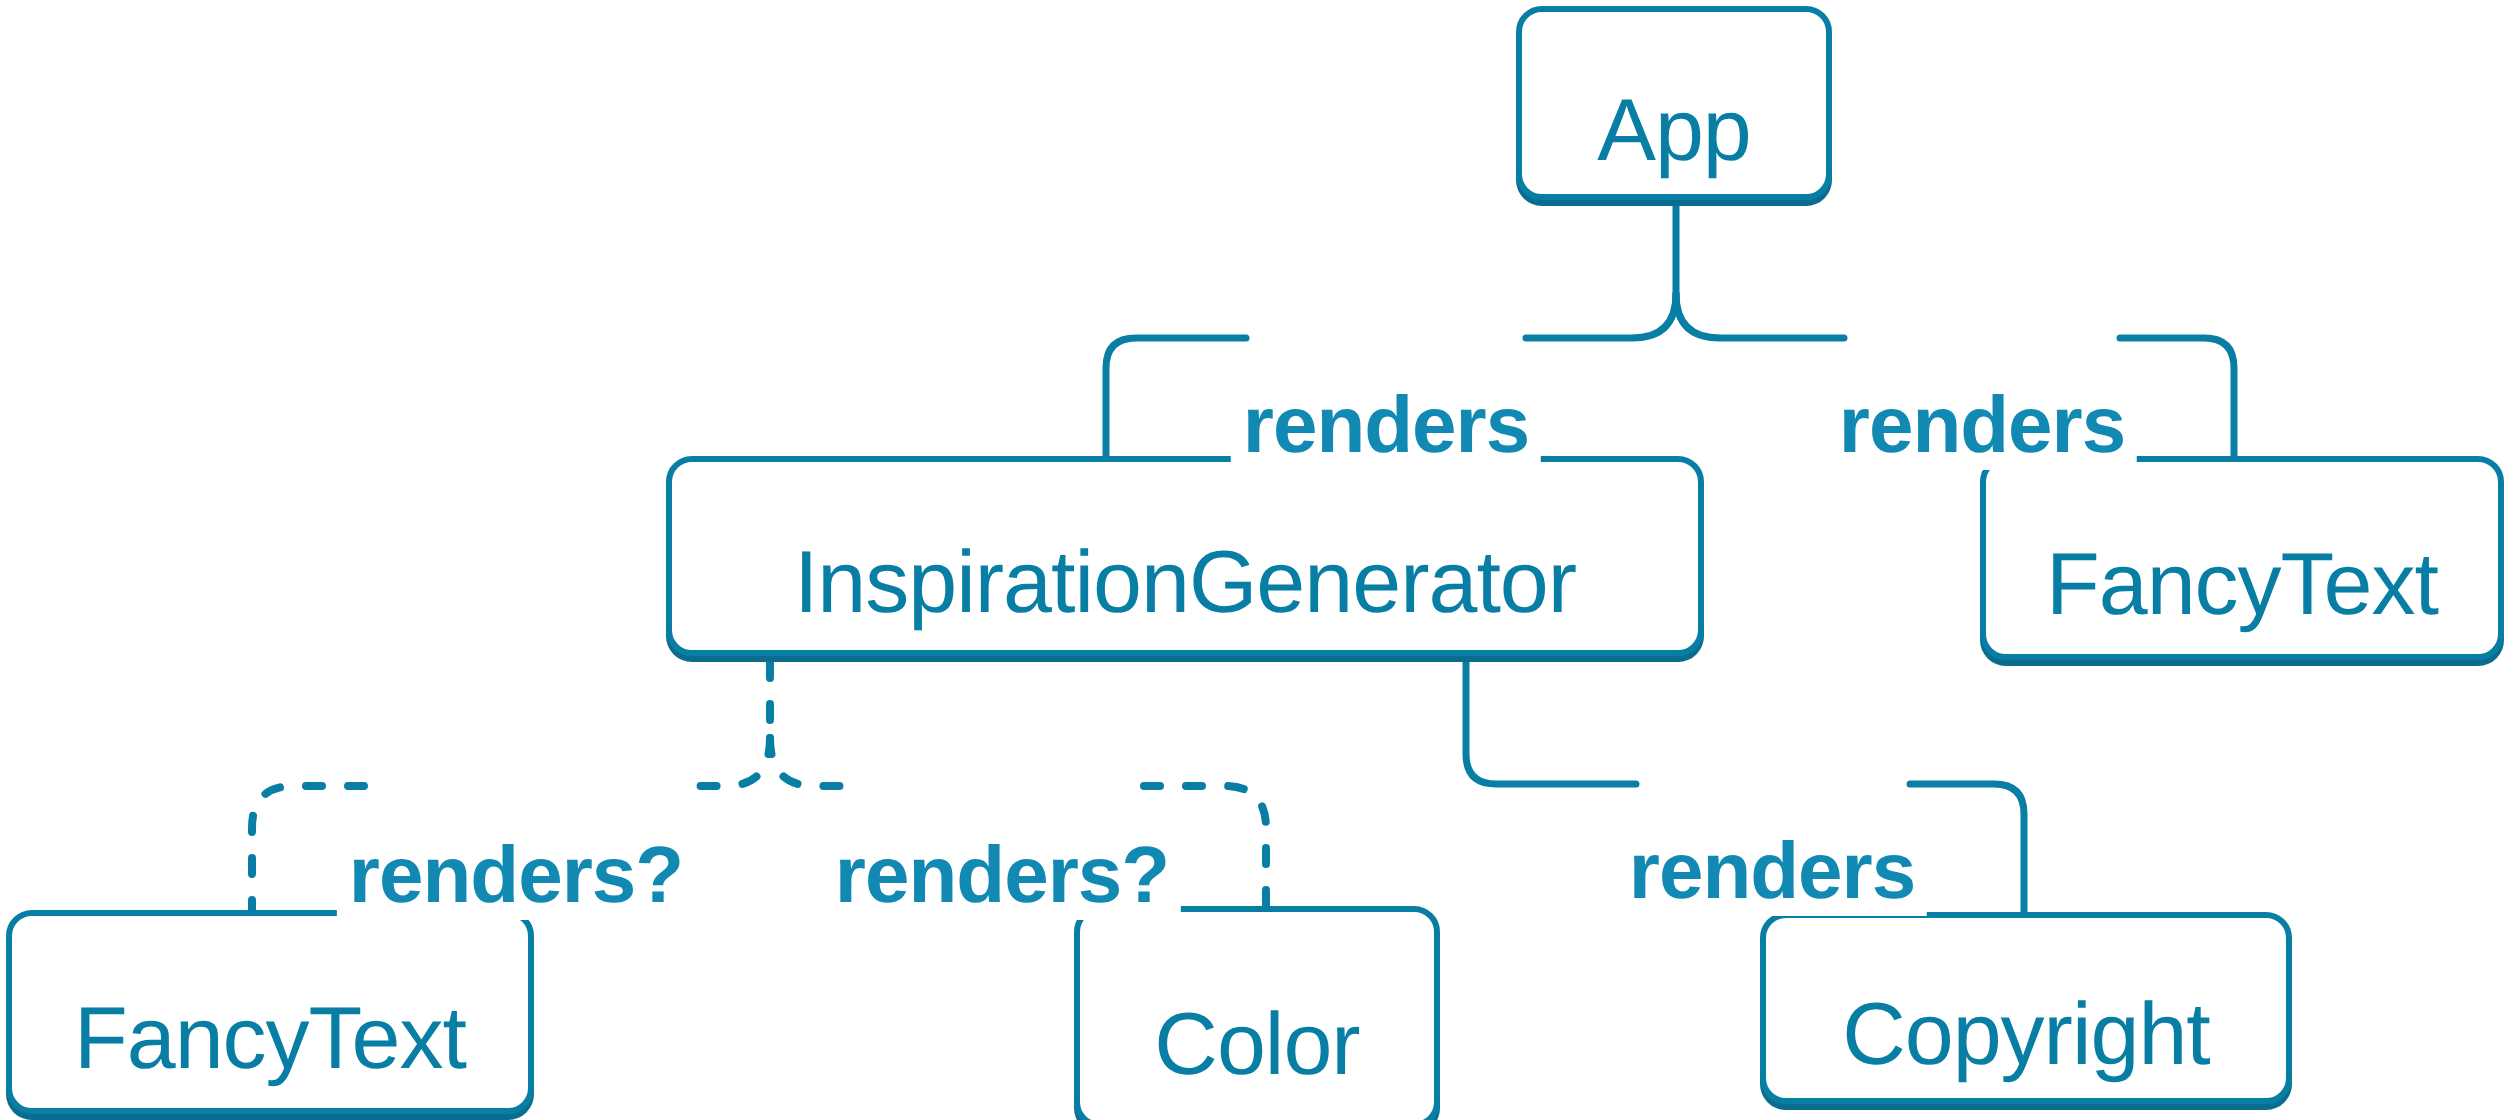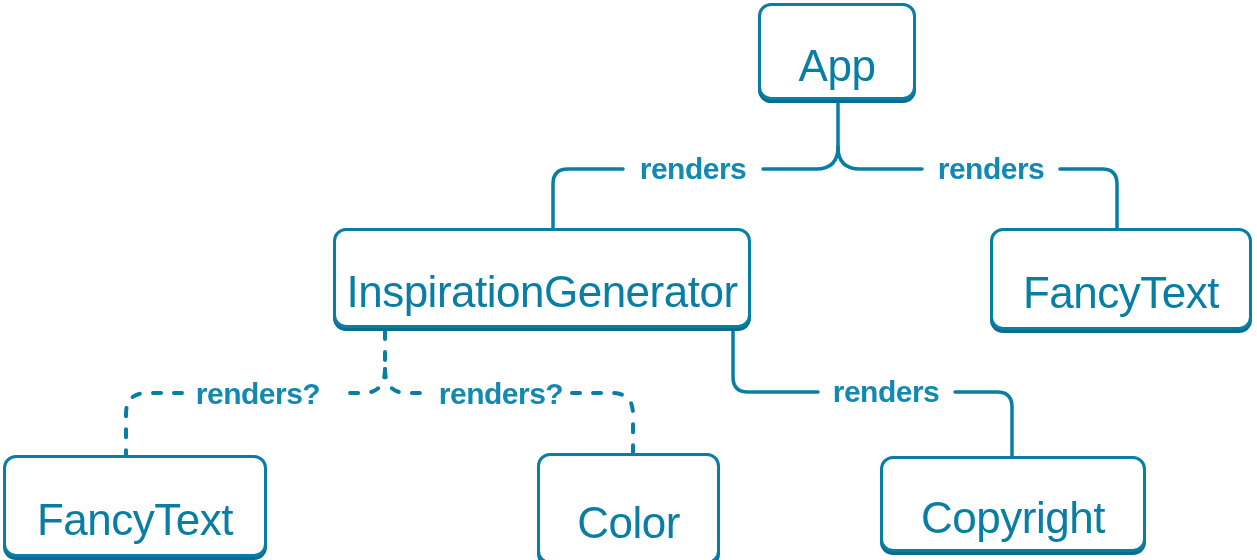--- a/index.html
+++ b/index.html
@@ -50,30 +50,31 @@
     font-weight:400;
     letter-spacing:-0.5px;
     white-space:nowrap;
     margin-top:28px;
   }
   .edge-label{
     position:absolute;
     transform:translate(-50%,-50%);
     color:var(--edge-label);
     background:var(--page-bg);
-    font-size:30px;
+    font-size:40px;
     font-weight:700;
     letter-spacing:-0.5px;
     line-height:1;
     padding:2px 6px;
     white-space:nowrap;
+    margin-top:44px;
   }
   
   .node-app{left:758px;top:3px;width:158px;height:97px;}
-  .node-inspiration-generator{left:333px;top:228px;width:418px;height:100px;}
+  .node-inspiration-generator{left:333px;top:228px;width:519px;height:100px;}
   .node-fancy-text-top{left:990px;top:228px;width:262px;height:102px;}
   .node-fancy-text-bottom{left:3px;top:455px;width:264px;height:102px;}
   .node-color{left:537px;top:453px;width:183px;height:111px;}
   .node-copyright{left:880px;top:456px;width:266px;height:96px;align-items:center;}
   
   .edge-label-0{left:693px;top:169px;}
   .edge-label-1{left:991px;top:169px;}
   .edge-label-2{left:258px;top:394px;}
   .edge-label-3{left:501px;top:394px;}
   .edge-label-4{left:886px;top:392px;}

